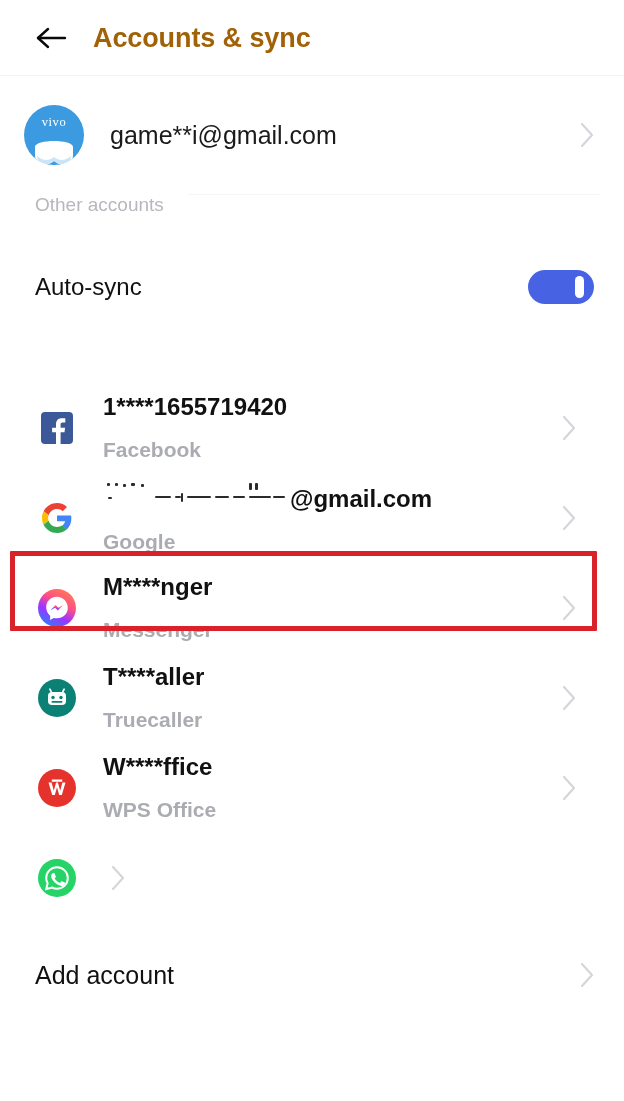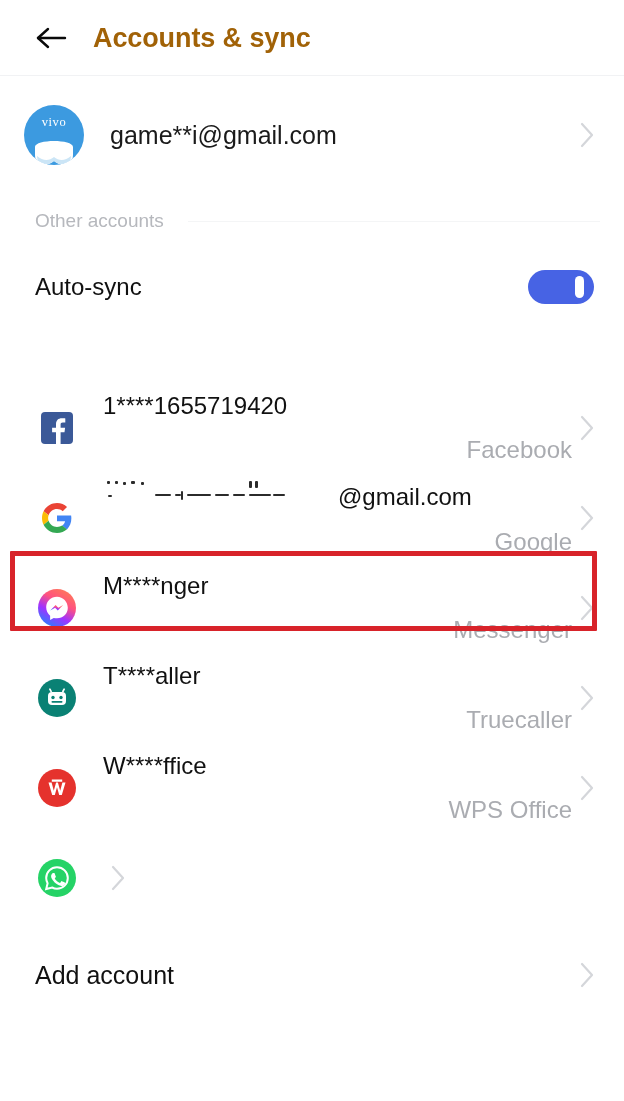--- a/index.html
+++ b/index.html
@@ -95,21 +95,20 @@
     font-size: 25px;
     color: #1a1a1a;
     flex: 1 1 auto;
     white-space: nowrap;
   }
 
   
   .section-label-row {
     height: 54px;
     display: flex;
-    align-items: center;
     padding: 0 24px 0 35px;
     position: relative;
   }
   .section-label {
     font-size: 19px;
     color: #b6b8bd;
     white-space: nowrap;
     flex: 0 0 auto;
   }
   .section-rule {
@@ -152,24 +151,25 @@
   }
 
   
   .account-list {
     margin-top: 57px;
   }
   .account-row {
     height: 90px;
     display: flex;
     align-items: center;
-    padding: 0 22px 0 35px;
-    cursor: pointer;
-    position: relative;
-    background: #ffffff;
+    padding: 0 40px 0 35px;
+    cursor: pointer;
+    position: relative;
+    background: #ffffff;
+    font-weight: bold;
   }
   .row-icon {
     width: 44px;
     height: 44px;
     flex: 0 0 auto;
     display: flex;
     align-items: center;
     justify-content: center;
     margin-right: 24px;
   }
@@ -181,42 +181,40 @@
     justify-content: center;
   }
   .row-title {
     font-size: 24px;
     color: #111111;
     line-height: 1.24;
     white-space: nowrap;
     overflow: hidden;
   }
   .row-sub {
-    font-size: 24px;
+    font-size: 21px;
     color: #aaacb1;
     line-height: 1.3;
     margin-top: 14px;
     white-space: nowrap;
-    text-align: right;
   }
   .chevron {
     flex: 0 0 auto;
     width: 30px;
     display: flex;
     align-items: center;
     justify-content: center;
   }
 
   
   .redacted-title {
     position: relative;
     display: flex;
     align-items: baseline;
     white-space: nowrap;
-    gap: 48px;
   }
   .redacted-blob {
     position: relative;
     display: inline-block;
     width: 186px;
     height: 26px;
     overflow: hidden;
     vertical-align: baseline;
     margin-right: 1px;
   }

